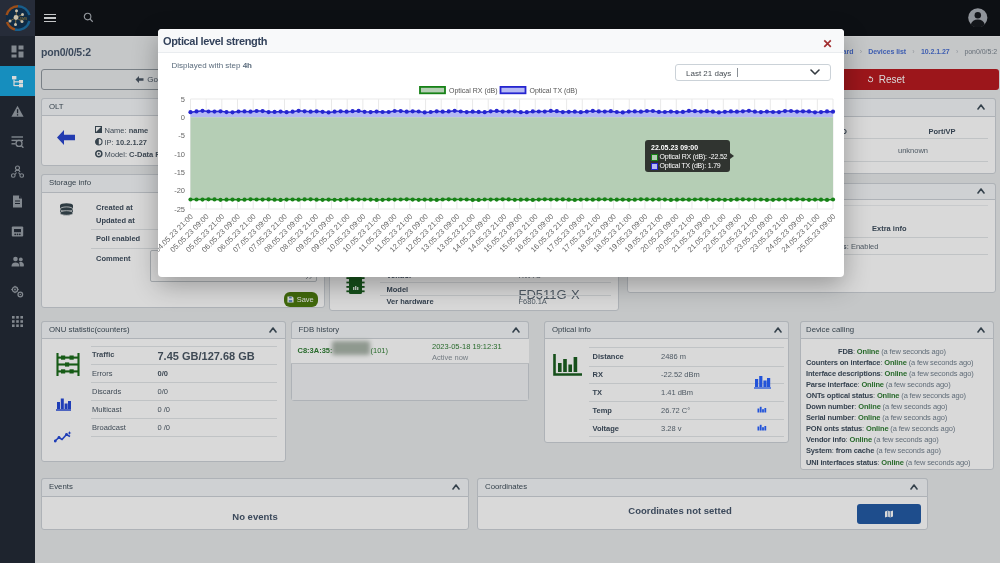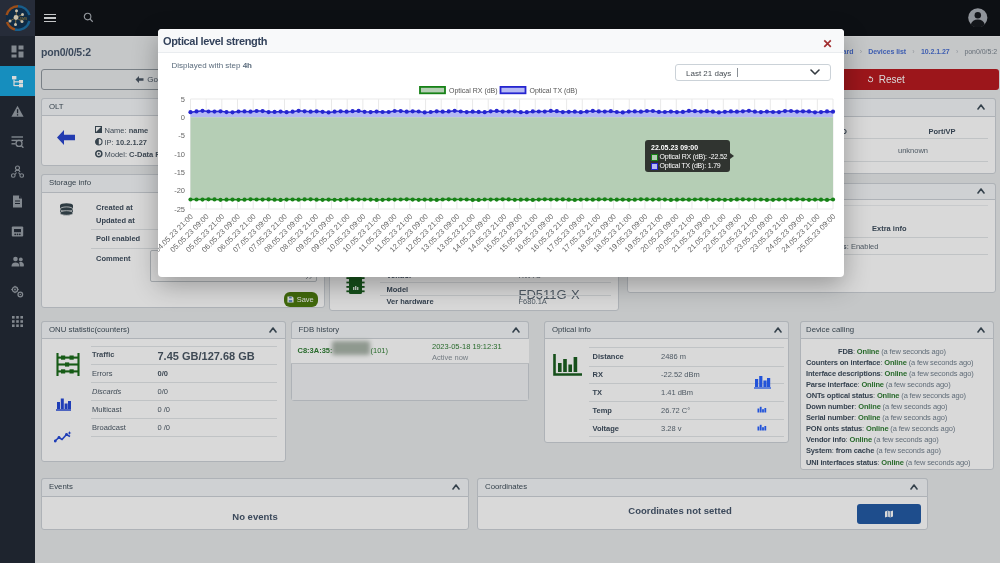--- a/index.html
+++ b/index.html
@@ -263,21 +263,21 @@
     <polyline points="1,10 5,6.5 8,8.5 12.5,3.5 16,5.5" fill="none" stroke="#2549d8" stroke-width="1.6"></polyline>
     <circle cx="5" cy="6.5" r="1.4" fill="#2549d8"></circle>
     <circle cx="12.5" cy="3.5" r="1.4" fill="#2549d8"></circle>
     <circle cx="1.3" cy="10" r="1.4" fill="#2549d8"></circle>
     <path d="M15.5 0 l0.6 1.4 1.4 0.6 -1.4 0.6 -0.6 1.4 -0.6 -1.4 -1.4 -0.6 1.4 -0.6 Z" fill="#2549d8"></path>
   </svg>
 <div class="t" style="left:92px;top:350.0px;font-size:7.5px;color:#4a5764;font-weight:bold;">Traffic</div>
 <div class="t" style="left:157.5px;top:350.0px;font-size:11px;color:#4a5764;"><b>7.45 GB/127.68 GB</b></div>
 <div class="t" style="left:92px;top:368.5px;font-size:7.5px;color:#4a5764;">Errors</div>
 <div class="t" style="left:157.5px;top:368.5px;font-size:7.5px;color:#4a5764;"><b>0/0</b></div>
-<div class="t" style="left:92px;top:386.5px;font-size:7.5px;color:#4a5764;font-style:italic;">Discards</div>
+<div class="t" style="left:92px;top:386.5px;font-size:7.5px;color:#4a5764;">Discards</div>
 <div class="t" style="left:157.5px;top:386.5px;font-size:7.5px;color:#4a5764;">0/0</div>
 <div class="t" style="left:92px;top:404.5px;font-size:7.5px;color:#4a5764;">Multicast</div>
 <div class="t" style="left:157.5px;top:404.5px;font-size:7.5px;color:#4a5764;">0 /0</div>
 <div class="t" style="left:92px;top:422.5px;font-size:7.5px;color:#4a5764;">Broadcast</div>
 <div class="t" style="left:157.5px;top:422.5px;font-size:7.5px;color:#4a5764;">0 /0</div>
 <div class="" style="left:91px;top:345.5px;width:186px;height:1px;background:#e2e5e8;"></div>
 <div class="" style="left:91px;top:364px;width:186px;height:1px;background:#e2e5e8;"></div>
 <div class="" style="left:91px;top:382.3px;width:186px;height:1px;background:#e2e5e8;"></div>
 <div class="" style="left:91px;top:400.3px;width:186px;height:1px;background:#e2e5e8;"></div>
 <div class="" style="left:91px;top:418.3px;width:186px;height:1px;background:#e2e5e8;"></div>

